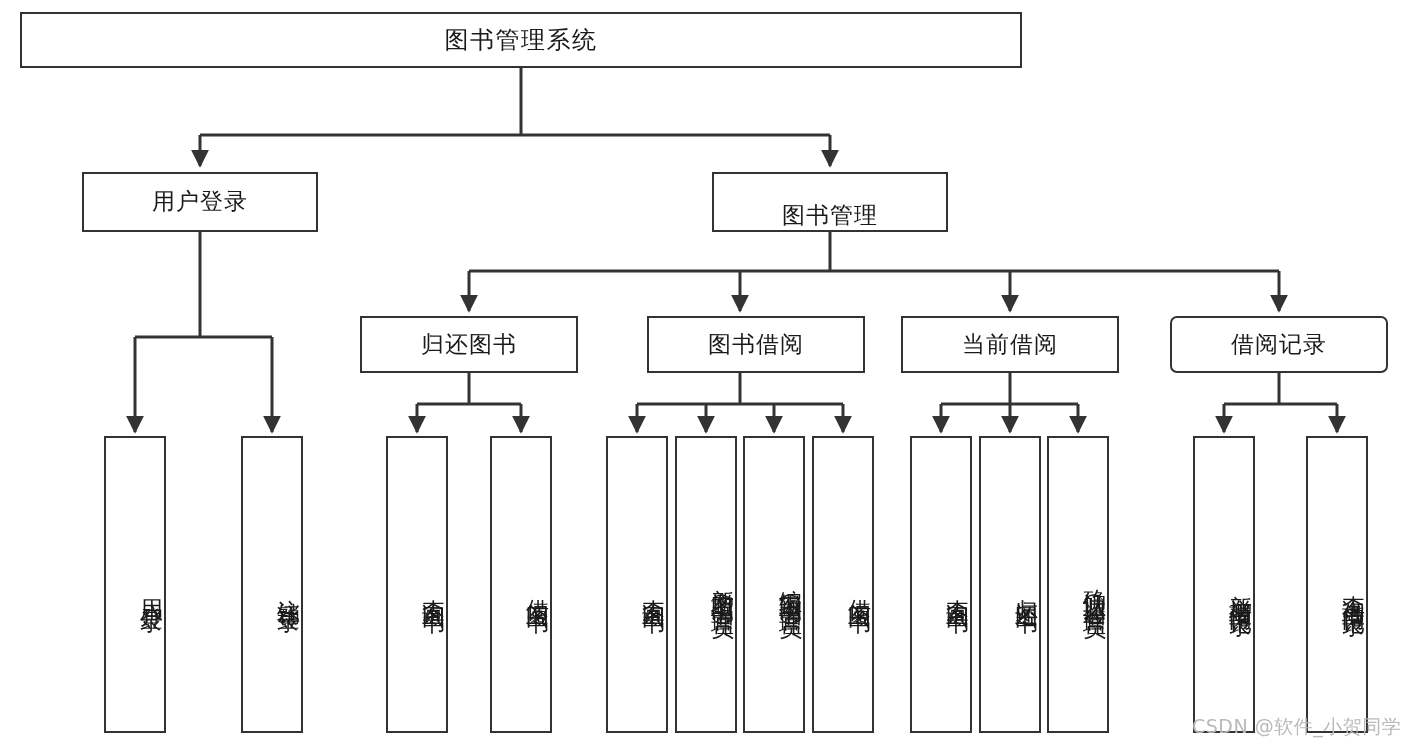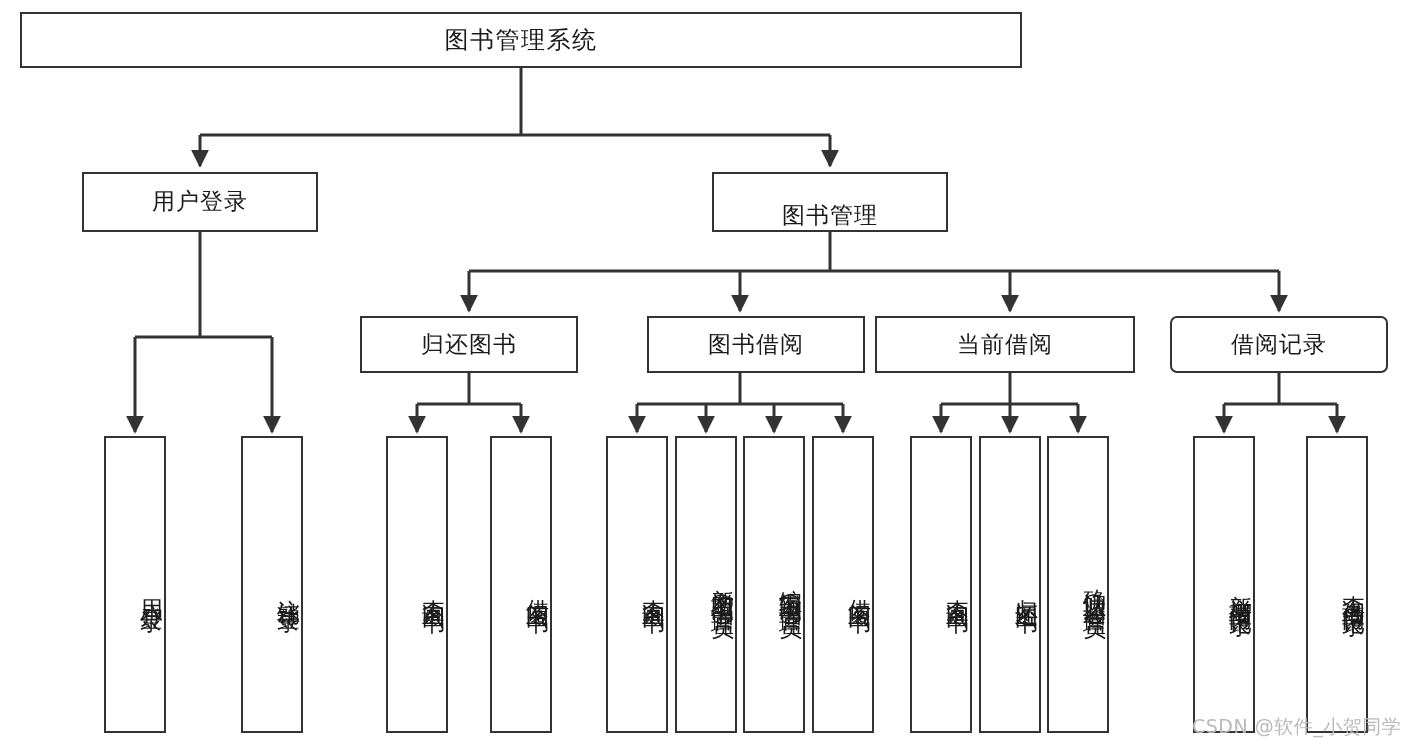--- a/index.html
+++ b/index.html
@@ -133,21 +133,21 @@
   </div>
 
   <div class="node node-h" style="left:360px; top:316px; width:218px; height:57px;">
     <span>归还图书</span>
   </div>
 
   <div class="node node-h" style="left:647px; top:316px; width:218px; height:57px;">
     <span>图书借阅</span>
   </div>
 
-  <div class="node node-h" style="left:875px; top:316px; width:260px; height:57px;">
+  <div class="node node-h" style="left:901px; top:316px; width:218px; height:57px;">
     <span>当前借阅</span>
   </div>
 
   <div class="node node-h" style="left:1170px; top:316px; width:218px; height:57px;border-radius:7px;">
     <span>借阅记录</span>
   </div>
 
   <div class="node node-v" style="left:104px; top:436px; width:62px; height:297px;">
     <span>用户登录</span>
   </div>

